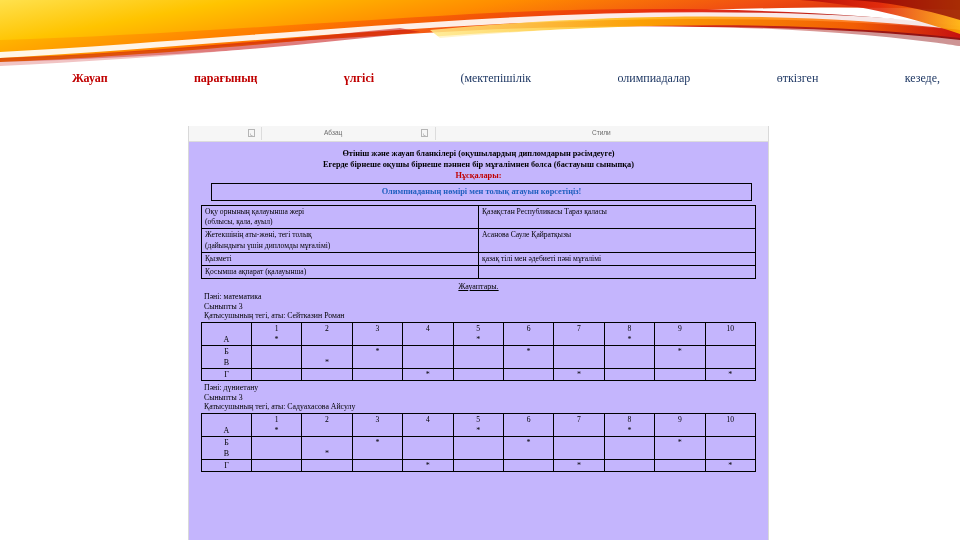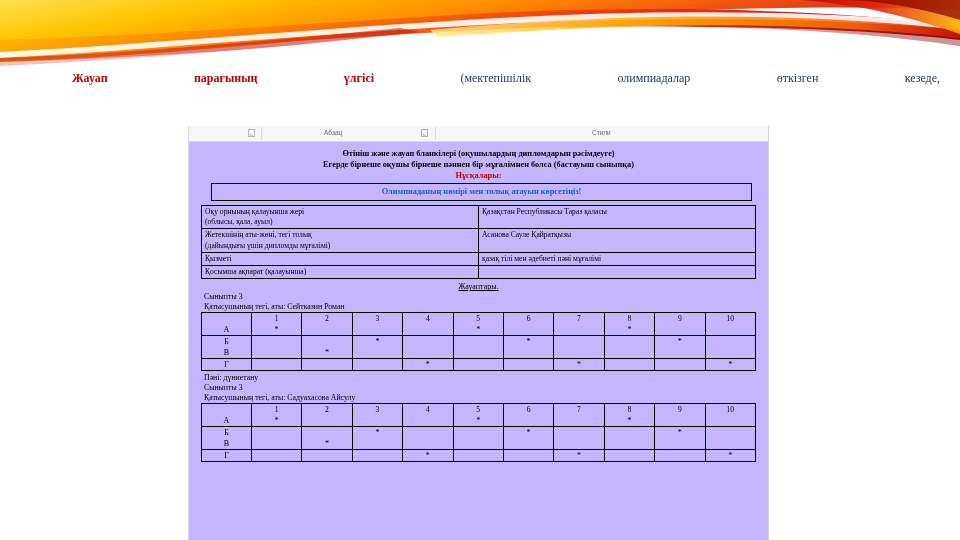--- a/index.html
+++ b/index.html
@@ -303,20 +303,24 @@
           <td class="col-label">Қосымша ақпарат (қалауынша)</td>
           <td class="col-value"></td>
         </tr>
       </tbody>
     </table>
 
     <div id="answers-label">Жауаптары.</div>
 
     <div class="subject-meta">
       <div>
+        <span>Пәні:</span>
+        <span>математика</span>
+      </div>
+      <div>
         <span>Сыныпты</span>
         <span>3</span>
       </div>
       <div>
         <span>Қатысушының тегі, аты:</span>
         <span>Сейтказин Роман</span>
       </div>
     </div>
     <table class="answer-grid">
         <tbody>

